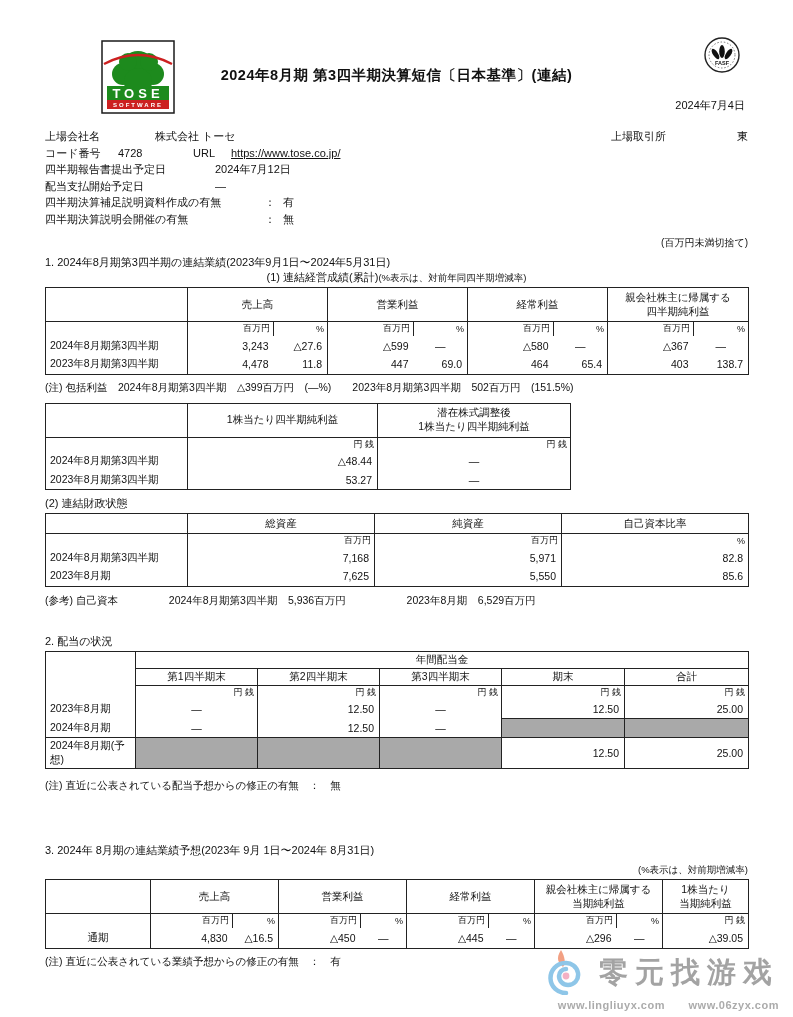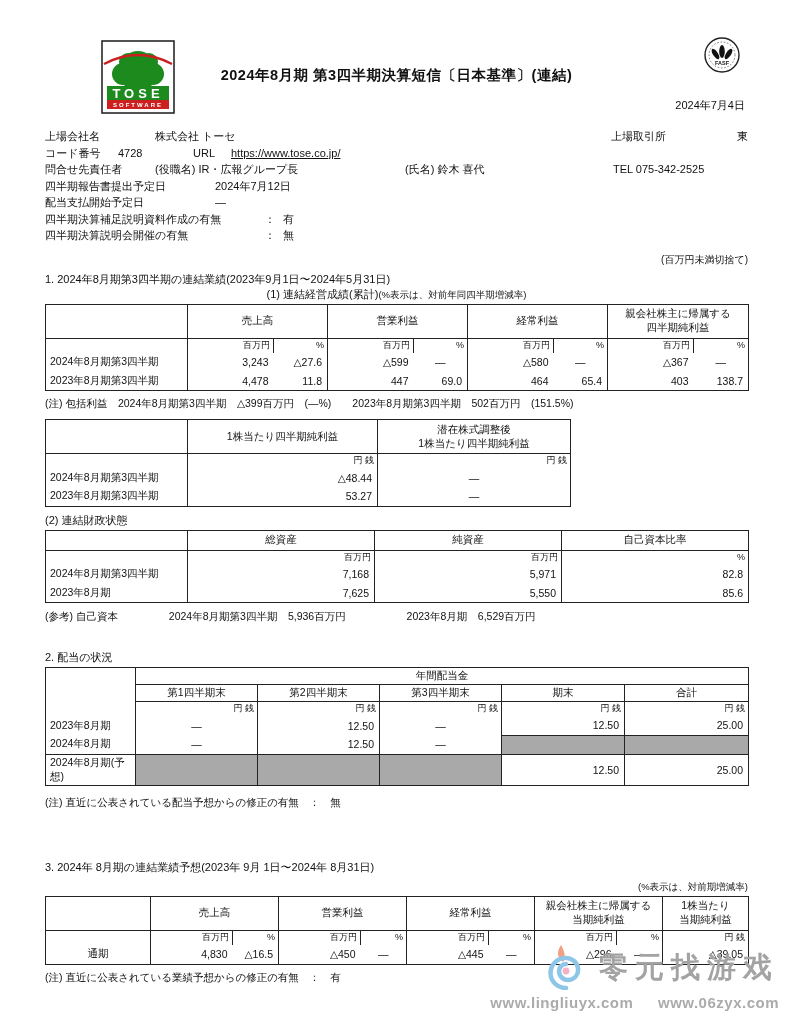--- a/index.html
+++ b/index.html
@@ -61,21 +61,21 @@
   .topline { border-top:1px solid #222; }
   .forecast-row { border-top:1.6px solid #222; }
   .ref-line { margin-top:7px; font-size:10.5px; white-space:nowrap; }
   .ref-line .seg1 { margin-left:48px; }
   .ref-line .seg2 { margin-left:58px; }
 
   
   .watermark { position:absolute; right:14px; bottom:6px; text-align:right; }
   .wm-row { display:flex; align-items:center; justify-content:flex-end; gap:10px; }
   .wm-brand { font-size:29px; font-weight:bold; color:#a3a3a3; letter-spacing:7px; line-height:1; }
-  .wm-urls { margin-top:4px; font-size:15px; font-weight:bold; color:#ababab; letter-spacing:0.5px; }
+  .wm-urls { margin-top:4px; font-size:11px; font-weight:bold; color:#ababab; letter-spacing:0.5px; }
   .wm-urls span + span { margin-left:20px; }
 </style>
 </head>
 <body>
 
 <div class="doc">
 
   <div class="hdr">
     <div class="logo">
       <svg width="74" height="74" viewBox="0 0 74 74">
@@ -115,26 +115,20 @@
       <span class="w110">上場会社名</span>
       <span>株式会社 トーセ</span>
       <span class="ml-auto">上場取引所</span>
       <span class="east">東</span>
     </div>
     <div class="info-row">
       <span class="w73">コード番号</span>
       <span class="w75">4728</span>
       <span class="w38">URL</span>
       <span class="url-link">https://www.tose.co.jp/</span>
-    </div>
-    <div class="info-row">
-      <span class="w110">問合せ先責任者</span>
-      <span class="w250">(役職名) IR・広報グループ長</span>
-      <span class="w208">(氏名) 鈴木 喜代</span>
-      <span>TEL 075-342-2525</span>
     </div>
     <div class="info-row">
       <span class="w170">四半期報告書提出予定日</span>
       <span>2024年7月12日</span>
     </div>
     <div class="info-row">
       <span class="w170">配当支払開始予定日</span>
       <span>―</span>
     </div>
     <div class="info-row">

